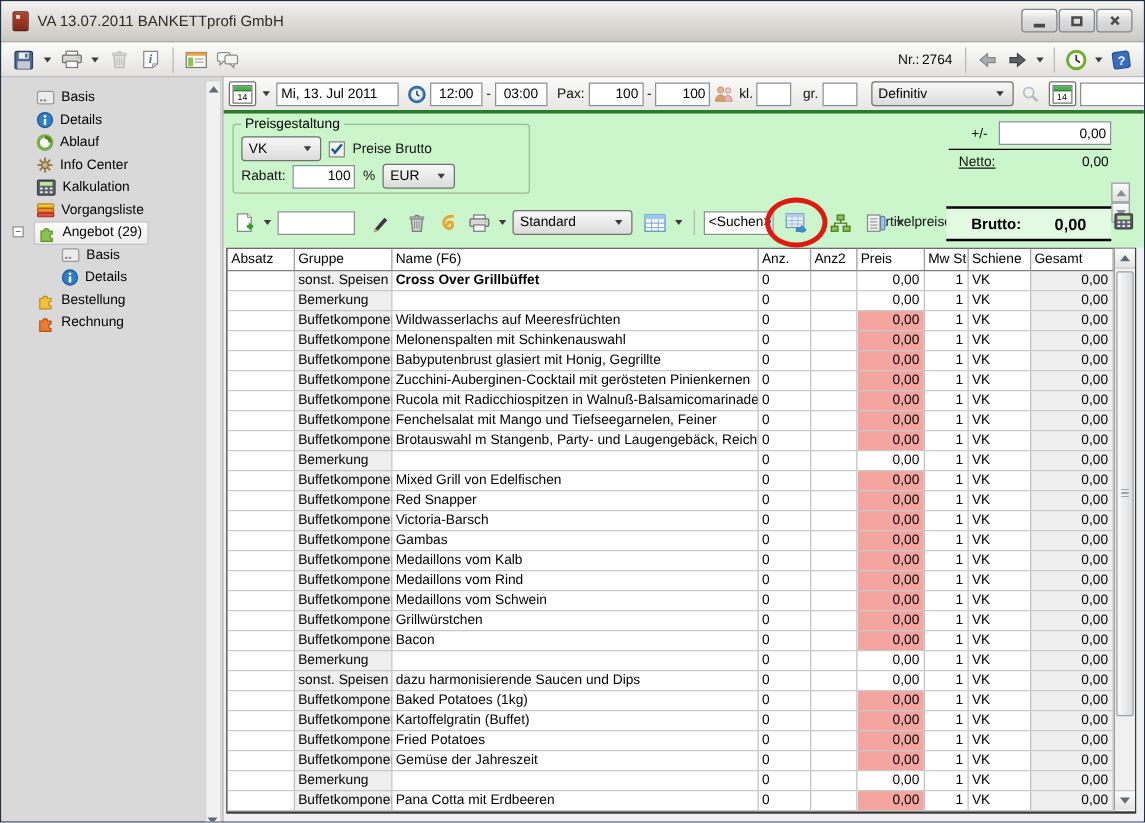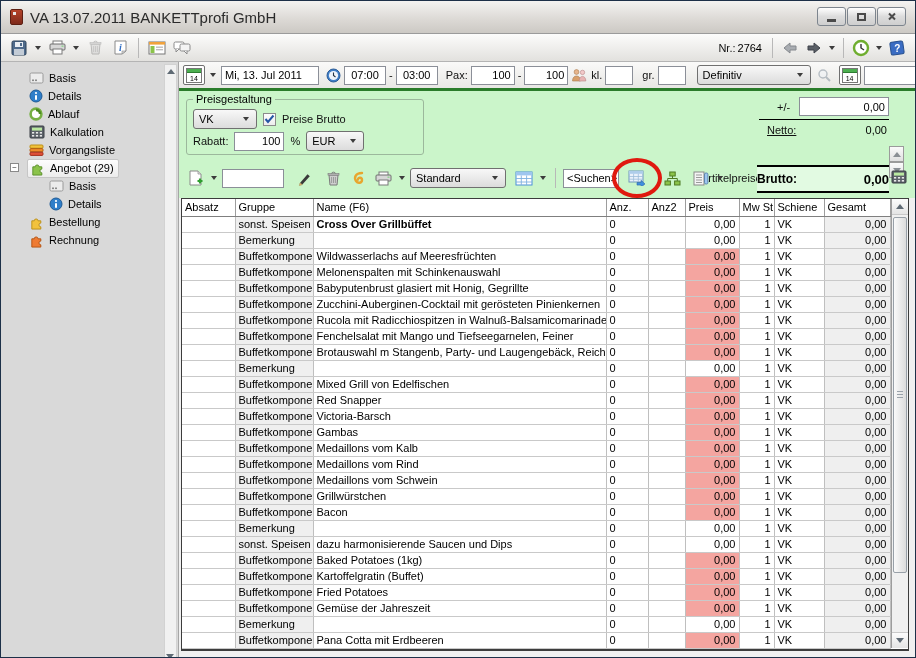--- a/index.html
+++ b/index.html
@@ -8,21 +8,21 @@
 
   .window { position:relative; width:916px; height:658px; border:1px solid #1d3048;
             background:#e6e4e1; overflow:hidden; }
 
   
   .titlebar { height:33px; background:linear-gradient(#f4f3f1,#dddad6 55%,#ccc9c4);
               border-bottom:1px solid #9b9b9b; display:flex; align-items:center; padding:0 9px; }
   .app-icon { width:13px; height:16px; background:linear-gradient(#b5432a,#7e2a1a);
               border:1px solid #5d1f12; border-radius:2px; margin-right:7px; position:relative; }
   .app-icon::after { content:""; position:absolute; left:2px; top:2px; width:3px; height:3px; background:#e8e8e8; }
-  .title-text { font-size:15px; color:#2b2b2b; }
+  .title-text { font-size:12px; color:#2b2b2b; }
   .win-controls { margin-left:auto; display:flex; gap:1px; align-self:flex-start; margin-top:6px; }
   .win-btn { width:29px; height:19px; border:1px solid #7d858e; border-radius:3px;
              background:linear-gradient(#fff,#dcdcdc 50%,#cfcfcf); display:flex; align-items:center; justify-content:center; }
   .glyph-min { width:9px; height:3px; background:#4a4a4a; margin-top:8px; }
   .glyph-max { width:9px; height:8px; border:2px solid #4a4a4a; }
 
   
   .toolbar { height:28px; background:linear-gradient(#fcfcfb,#e2e1de); border-bottom:1px solid #b4b4b4;
              display:flex; align-items:center; padding:0 7px; gap:3px; }
   .tbtn { height:22px; min-width:22px; display:flex; align-items:center; justify-content:center; border-radius:2px; }
@@ -86,21 +86,21 @@
   .netto-label { position:absolute; left:588px; top:33px;text-decoration:underline; }
   .netto-value { position:absolute; left:600px; top:33px; width:108px; text-align:right; }
   .spinner { position:absolute; left:710px; top:55px; width:15px; }
   .spin-btn { width:15px; height:16px; border:1px solid #9b9b9b; background:linear-gradient(#fbfbfb,#e0e0e0);
               display:flex; align-items:center; justify-content:center; }
   .spin-btn .tri-u { width:0;height:0;border-left:4px solid transparent;border-right:4px solid transparent;border-bottom:5px solid #8a8f94; }
   .spin-btn .tri-d { width:0;height:0;border-left:4px solid transparent;border-right:4px solid transparent;border-top:5px solid #8a8f94; }
   .artikel-label { position:absolute; left:522px; top:81px; }
   .brutto-box { position:absolute; left:578px; top:74px; width:132px; height:28px;
                 border-top:2px solid #000; border-bottom:2px solid #000; background:#e2fae2;
-                display:flex; align-items:center; justify-content:space-between; padding:0 0; }
+                display:flex; align-items:center; justify-content:space-between; padding:0 20px; }
   .brutto-box .bl { font-weight:bold; font-size:12px; }
   .brutto-box .bv { font-weight:bold; font-size:13px; }
   .calc-pos { position:absolute; left:712px; top:79px; }
 
   .item-toolbar { position:absolute; left:5px; top:73px; height:28px; display:flex; align-items:center; gap:3px; }
   .circled { position:relative; }
   .red-ellipse { position:absolute; left:50%; top:50%; transform:translate(-50%,-50%);
                  width:50px; height:40px; border:4px solid #e0190f; border-radius:50%; pointer-events:none; }
 
   
@@ -293,20 +293,33 @@
                   <circle cx="7" cy="7" r="5.4" fill="#fff" stroke="#76b043" stroke-width="2.6"></circle>
                   <path d="M7 1.6 a5.4 5.4 0 0 1 5.4 5.4 l-2.6 0 a2.8 2.8 0 0 0 -2.8 -2.8 z" fill="#4e8a22"></path>
                 </svg>
               </span>
               <span>Ablauf</span>
             </span>
           </div>
           <div class="side-item level1">
             <span class="item-body">
               <span class="ico">
+                <svg width="14" height="14" viewBox="0 0 14 14">
+                  <g stroke="#9a7d4a" stroke-width="1.6">
+                    <path d="M7 1 v12 M1 7 h12 M2.8 2.8 l8.4 8.4 M11.2 2.8 l-8.4 8.4"></path>
+                  </g>
+                  <circle cx="7" cy="7" r="2.6" fill="#c9b387" stroke="#8a6d3a"></circle>
+                </svg>
+              </span>
+              <span>Info Center</span>
+            </span>
+          </div>
+          <div class="side-item level1">
+            <span class="item-body">
+              <span class="ico">
                 <svg width="16" height="14" viewBox="0 0 16 14">
                   <rect x="1" y="1" width="14" height="12" rx="1" fill="#5b6168" stroke="#3a3f45"></rect>
                   <rect x="3" y="2.6" width="10" height="3" fill="#b9e8a0"></rect>
                   <g fill="#e8e8e8">
                     <rect x="3" y="7" width="2.2" height="1.6"></rect>
                     <rect x="6.9" y="7" width="2.2" height="1.6"></rect>
                     <rect x="10.8" y="7" width="2.2" height="1.6"></rect>
                     <rect x="3" y="10" width="2.2" height="1.6"></rect>
                     <rect x="6.9" y="10" width="2.2" height="1.6"></rect>
                     <rect x="10.8" y="10" width="2.2" height="1.6"></rect>
@@ -398,21 +411,21 @@
         </span>
         <span class="dd"></span>
         <span class="tb" style="width:98px">Mi, 13. Jul 2011</span>
         <span class="ico" style="margin-left:4px">
             <svg width="15" height="15" viewBox="0 0 15 15">
               <circle cx="7.5" cy="7.5" r="6.5" fill="#3f7ec8" stroke="#2a5b96"></circle>
               <circle cx="7.5" cy="7.5" r="4.6" fill="#eef4fb"></circle>
               <path d="M7.5 4.5 v3 l2 1.5" stroke="#234" stroke-width="1.1" fill="none"></path>
             </svg>
           </span>
-        <span class="tb ctr" style="width:42px">07:00</span>
+        <span class="tb ctr" style="width:42px">12:00</span>
         <span class="lbl">-</span>
         <span class="tb ctr" style="width:42px">03:00</span>
         <span class="lbl" style="margin-left:5px">Pax:</span>
         <span class="tb num" style="width:44px">100</span>
         <span class="lbl">-</span>
         <span class="tb num" style="width:44px">100</span>
         <span class="ico">
             <svg width="17" height="14" viewBox="0 0 17 14">
               <circle cx="5.5" cy="4" r="2.4" fill="#e7b58c" stroke="#a97b4e" stroke-width=".6"></circle>
               <path d="M1.5 13 c0-3.4 1.8-5 4-5 s4 1.6 4 5 z" fill="#d9a06b" stroke="#a97b4e" stroke-width=".6"></path>

